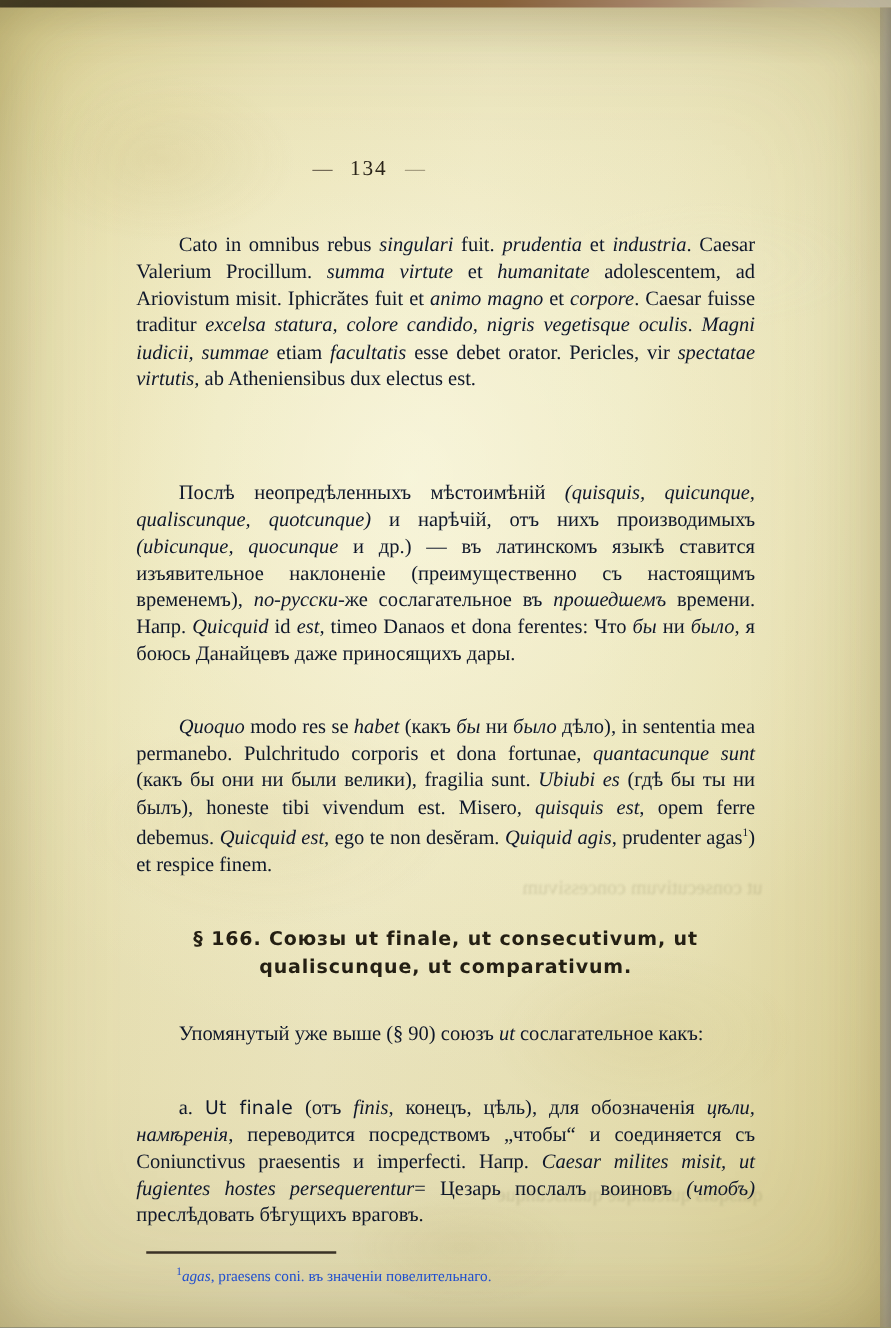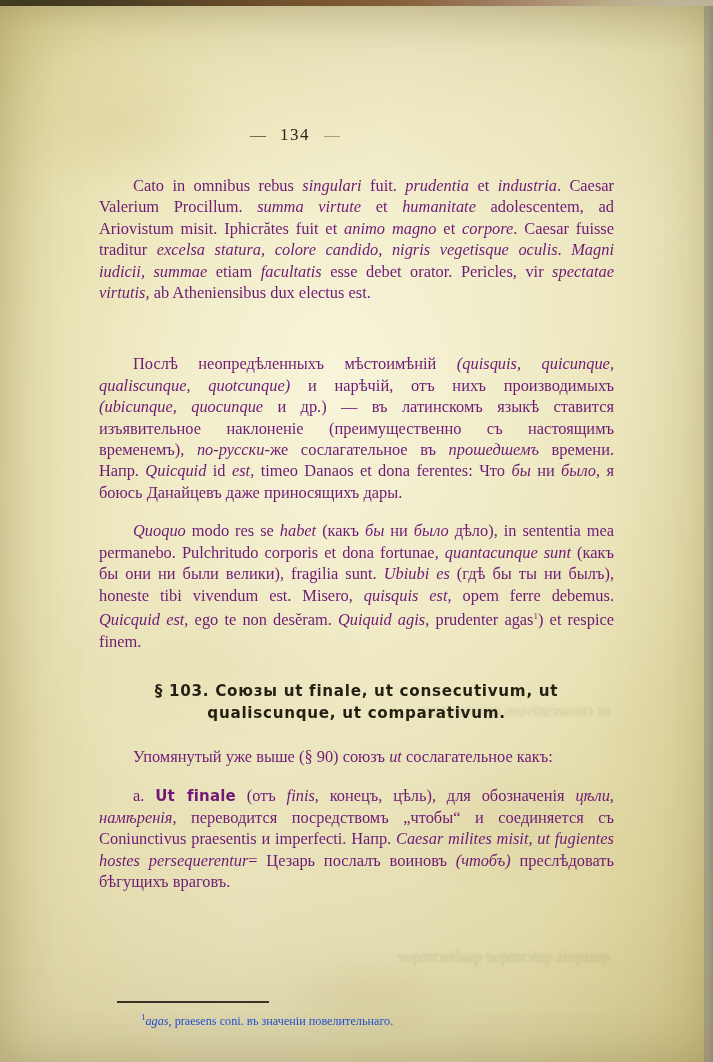--- a/index.html
+++ b/index.html
@@ -119,26 +119,26 @@
   .folio .num { margin: 0 14px; }
 
   .body-col {
     position: absolute;
     left: 97px;
     top: 160px;
     width: 519px;
   }
 
   p.para {
-    margin: 2px;
+    margin: 12px;
     font-size: 16.4px;
     line-height: 21.4px;
     text-align: justify;
     text-justify: inter-word;
-    color: #701a75;
+    color: #0f172a;
     hyphens: manual;
   }
   p.para.indent { text-indent: 34px; }
 
   i, em { font-style: italic; }
 
   
   .sec-head {
     margin: 0;
     text-align: center;
@@ -150,21 +150,21 @@
     color: #241f13;
   }
   .sec-head .l2 { display: block; }
 
   .gap-sm { height: 13px; }
   .gap-md { height: 20px; }
   .gap-lg { height: 26px; }
 
   .runin-bold {
     font-family: "DejaVu Sans", "Liberation Sans", sans-serif;
-    font-weight: bold;
+    font-weight: normal;
     font-size: 15px;
     letter-spacing: .2px;
   }
 
   
   .footnote-wrap {
     position: absolute;
     left: 97px;
     top: 988px;
     width: 519px;
@@ -232,21 +232,21 @@
 
       <p class="para indent"><span>Послѣ неопредѣленныхъ мѣстоимѣнiй </span><i>(quisquis, quicunque, qualiscunque, quotcunque)</i><span> и нарѣчiй, отъ нихъ производимыхъ </span><i>(ubicunque, quocunque</i><span> и др.) — въ латинскомъ языкѣ ставится изъявительное наклоненiе (преимущественно съ настоящимъ временемъ), </span><i>по-русски</i><span>-же сослагательное въ </span><i>прошедшемъ</i><span> времени. Напр. </span><i>Quicquid</i><span> id </span><i>est</i><span>, timeo Danaos et dona ferentes: Что </span><i>бы</i><span> ни </span><i>было</i><span>, я боюсь Данайцевъ даже приносящихъ дары.</span></p>
 
       <div class="gap-sm"></div>
 
       <p class="para indent"><i>Quoquo</i><span> modo res se </span><i>habet</i><span> (какъ </span><i>бы</i><span> ни </span><i>было</i><span> дѣло), in sententia mea permanebo. Pulchritudo corporis et dona fortunae, </span><i>quantacunque sunt</i><span> (какъ бы они ни были велики), fragilia sunt. </span><i>Ubiubi es</i><span> (гдѣ бы ты ни былъ), honeste tibi vivendum est. Misero, </span><i>quisquis est</i><span>, opem ferre debemus. </span><i>Quicquid est</i><span>, ego te non desĕram. </span><i>Quiquid agis</i><span>, prudenter agas</span><sup>1</sup><span>) et respice finem.</span></p>
 
       <div class="gap-lg"></div>
 
       <h2 class="sec-head">
-        <span>§ 103.</span>
+        <span>§ 166.</span>
         <span>Союзы ut finale, ut consecutivum, ut</span>
         <span class="l2">qualiscunque, ut comparativum.</span>
       </h2>
 
       <div class="gap-md"></div>
 
       <p class="para indent"><span>Упомянутый уже выше (§ 90) союзъ </span><i>ut</i><span> сослагательное какъ:</span></p>
 
       <div class="gap-sm"></div>
 

